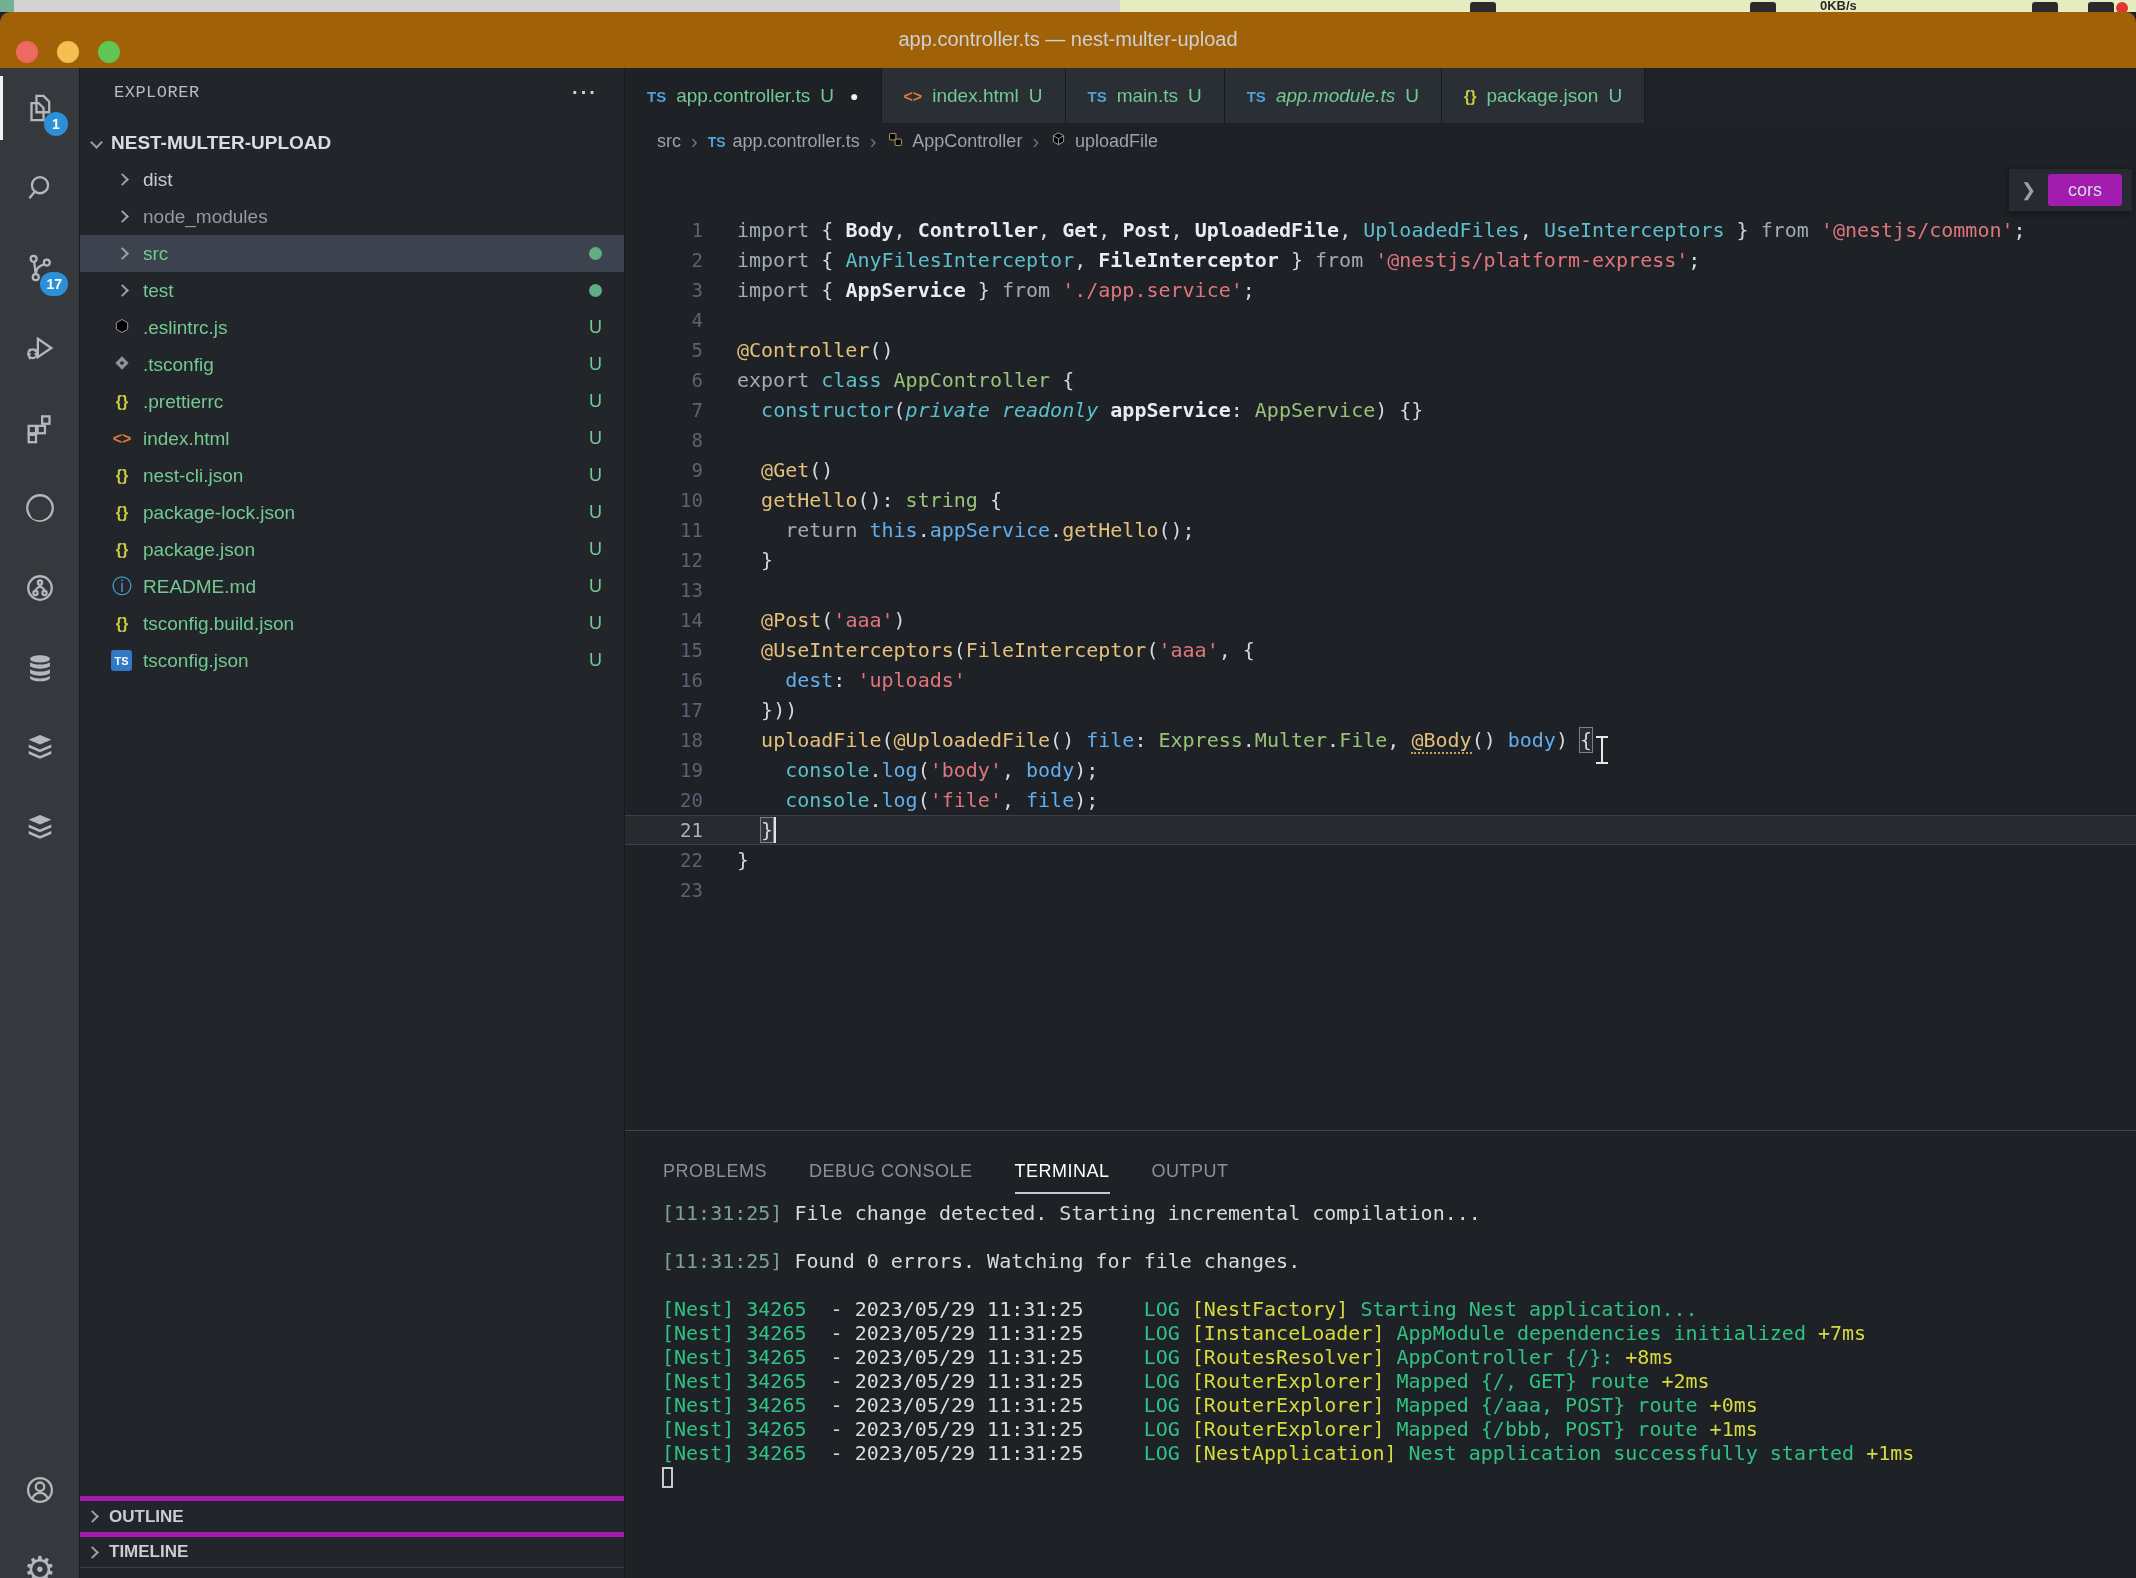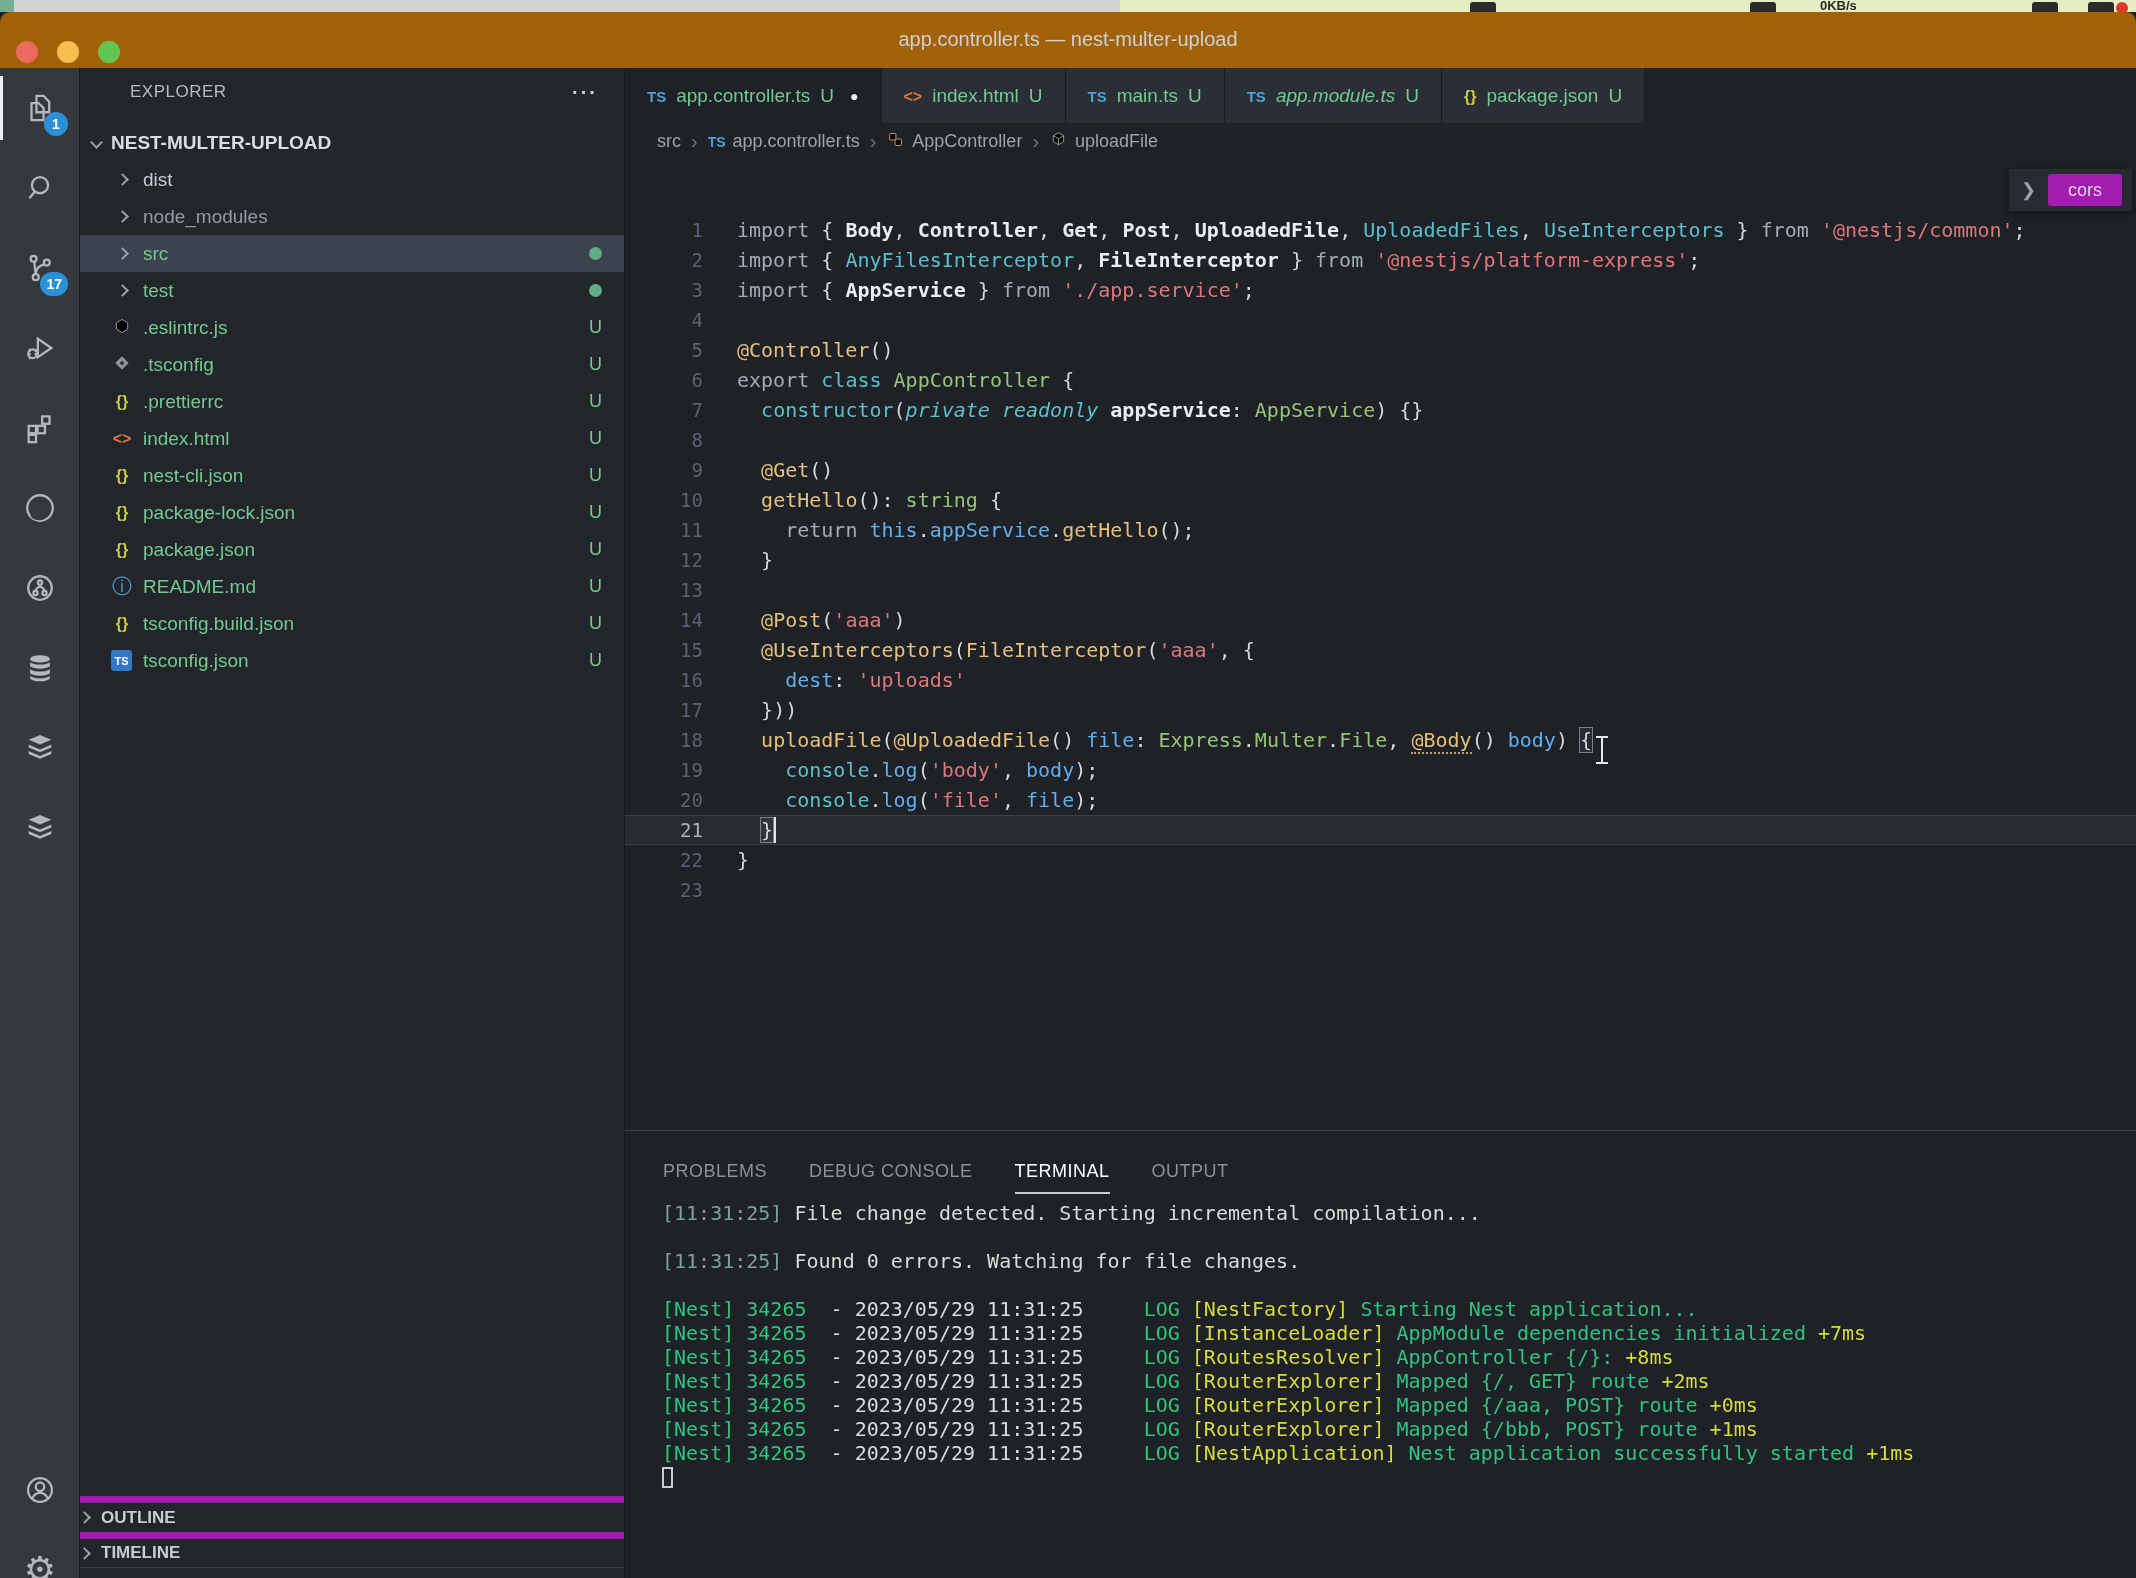--- a/index.html
+++ b/index.html
@@ -37,21 +37,21 @@
   .ab-badge { position:absolute; right:12px; bottom:12px; min-width:24px; height:24px; padding:0 6px;
               background:#2b90d8; color:#fff; font-size:14px; font-weight:700; border-radius:12px;
               display:flex; align-items:center; justify-content:center; }
   .ab-bottom { position:absolute; left:0; width:80px; }
   .gear-glyph { font-size:36px; line-height:36px; color:#b4b7bb; }
 
   
   #sidebar { position:absolute; left:80px; top:68px; width:545px; height:1510px; background:#22262b;
              border-right:1px solid #17191d; }
   #sb-header { position:absolute; left:0; top:0; right:0; height:48px; display:flex; align-items:center; }
-  #sb-header .hlabel { padding-left:50px; font-size:17px; color:#b6bcc4; letter-spacing:0.5px; }
+  #sb-header .hlabel { padding-left:34px; font-size:17px; color:#b6bcc4; letter-spacing:0.5px;font-family:Liberation Mono, monospace; }
   #sb-header .hmenu { margin-left:auto; padding-right:26px; color:#cfcfcf; font-size:20px; font-weight:700; letter-spacing:2px; }
   #sb-root { position:absolute; left:0; top:56px; right:0; height:37px; display:flex; align-items:center; gap:10px;
              padding-left:12px; font-size:19px; font-weight:700; color:#d9dde2; }
   #tree { position:absolute; left:0; top:93px; right:0; }
   .row { display:flex; align-items:center; height:37px; padding-left:30px; padding-right:22px; gap:9px;
          font-size:19px; color:#c6ccd4; }
   .row.selected { background:#3d434e; }
   .row.green { color:#73c991; }
   .row.dim { color:#939aa3; }
   .slot { width:24px; display:flex; align-items:center; justify-content:center; flex:none; }
@@ -60,21 +60,21 @@
   .chev.d { transform:rotate(45deg); }
   .badge-u { margin-left:auto; color:#73c991; font-size:18px; }
   .badge-dot { margin-left:auto; width:13px; height:13px; border-radius:50%; background:#5fae84; }
   .fi { width:22px; text-align:center; font-weight:700; font-size:15px; font-family:"Liberation Sans",sans-serif; }
   .fi-ts { color:#4ea1d3; } .fi-html { color:#e37933; font-size:16px; } .fi-json { color:#cbcb41; font-size:16px; }
   .fi-info { color:#4ea1d3; font-size:20px; font-weight:400; }
   .fi-tsbox { width:21px; height:21px; background:#3178c6; color:#fff; border-radius:3px; font-size:11px;
               font-weight:700; display:flex; align-items:center; justify-content:center; }
   .fi svg { width:20px; height:20px; }
   .sb-section { position:absolute; left:0; right:0; height:36px; display:flex; align-items:center; gap:12px;
-                padding-left:0; border-top:7px solid #a21caf; font-size:17px; font-weight:700; color:#c8cdd4; }
+                padding-left:8px; border-top:5px solid #a21caf; font-size:17px; font-weight:700; color:#c8cdd4; }
 
   
   #editor { position:absolute; left:625px; top:68px; width:1511px; height:1510px; background:#1e2126; }
 
   #tabbar { position:absolute; left:0; top:0; right:0; height:55px; background:#1f2227; display:flex; }
   .tab { height:55px; display:flex; align-items:center; gap:10px; padding:0 22px; background:#2a2e35;
          border-right:1px solid #16191d; font-size:19px; color:#73c991; }
   .tab.active { background:#1e2126; }
   .tab.preview .tlabel { font-style:italic; }
   .tab .dirty { color:#f2f2f2; font-size:14px; margin-left:6px; }

